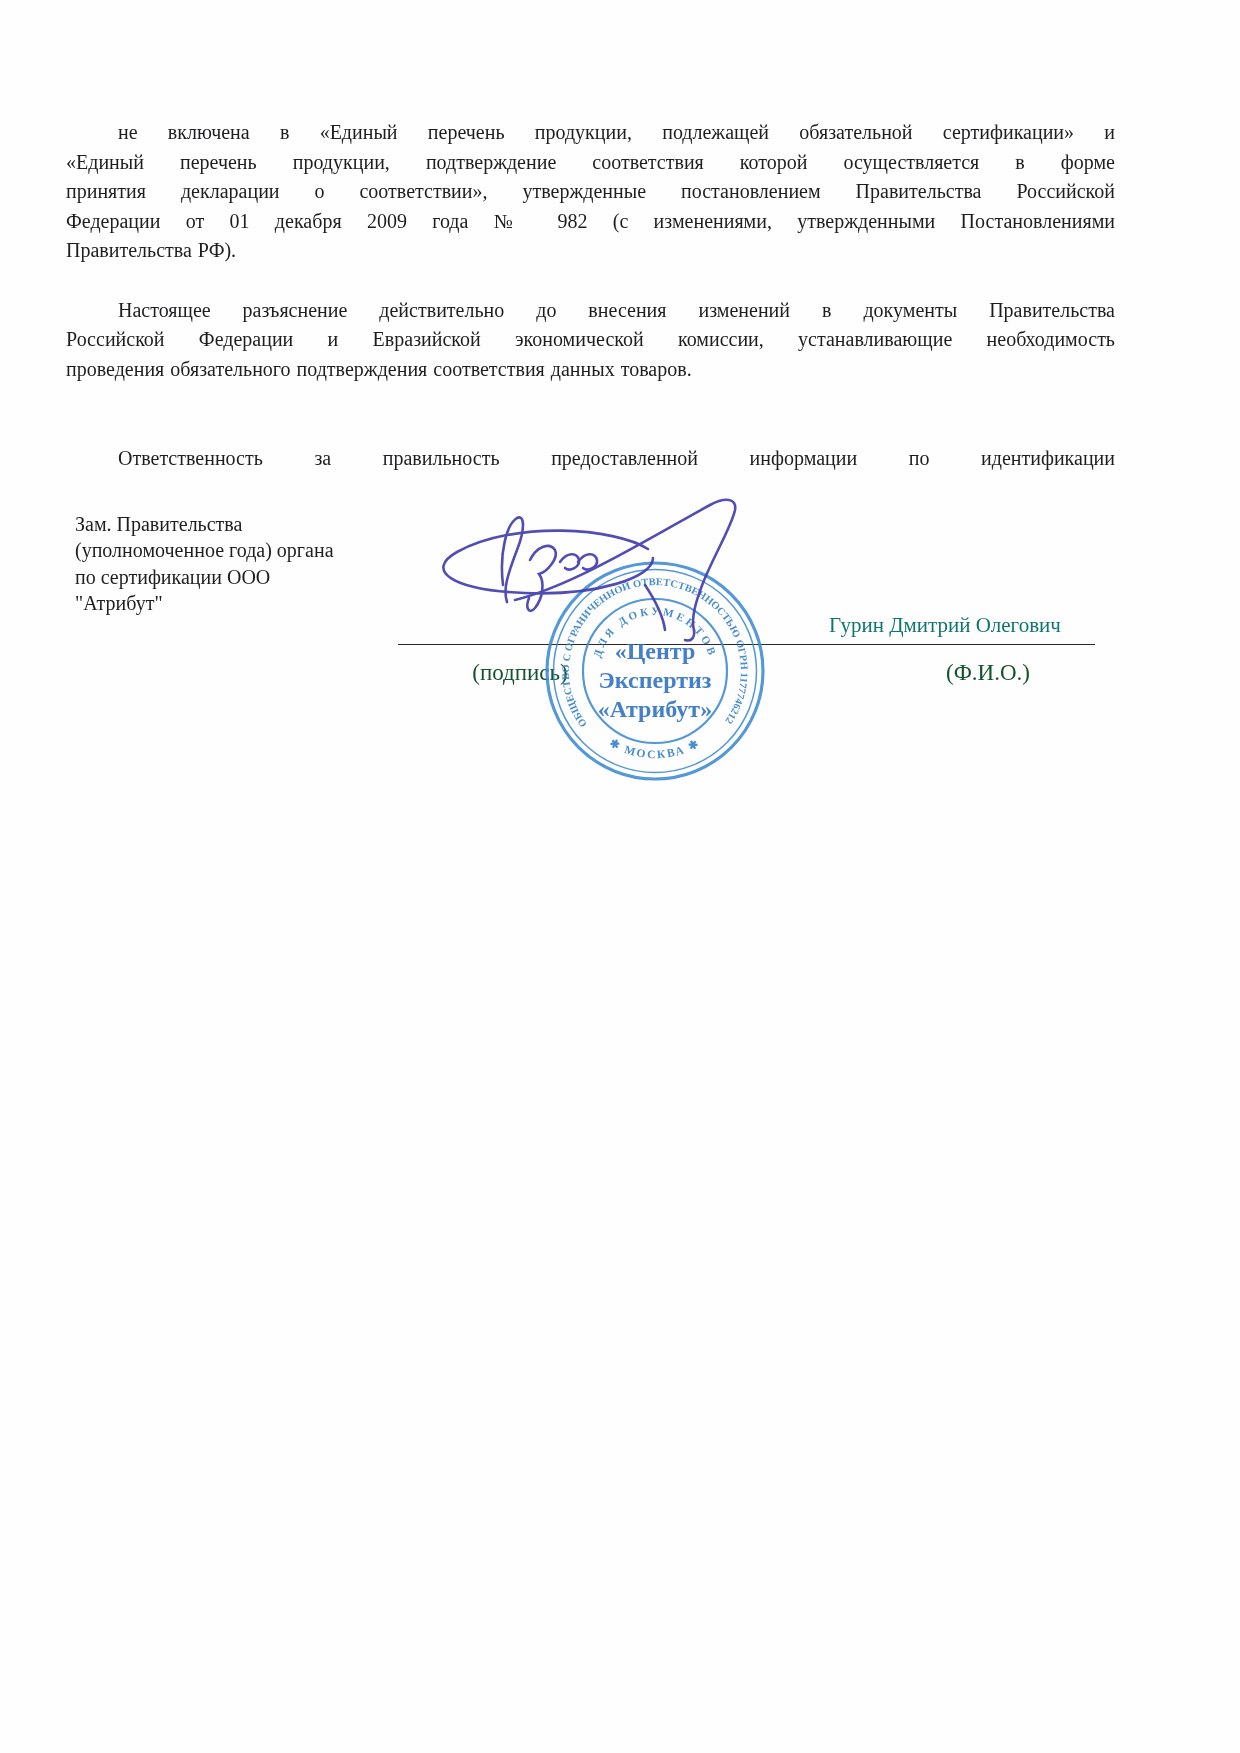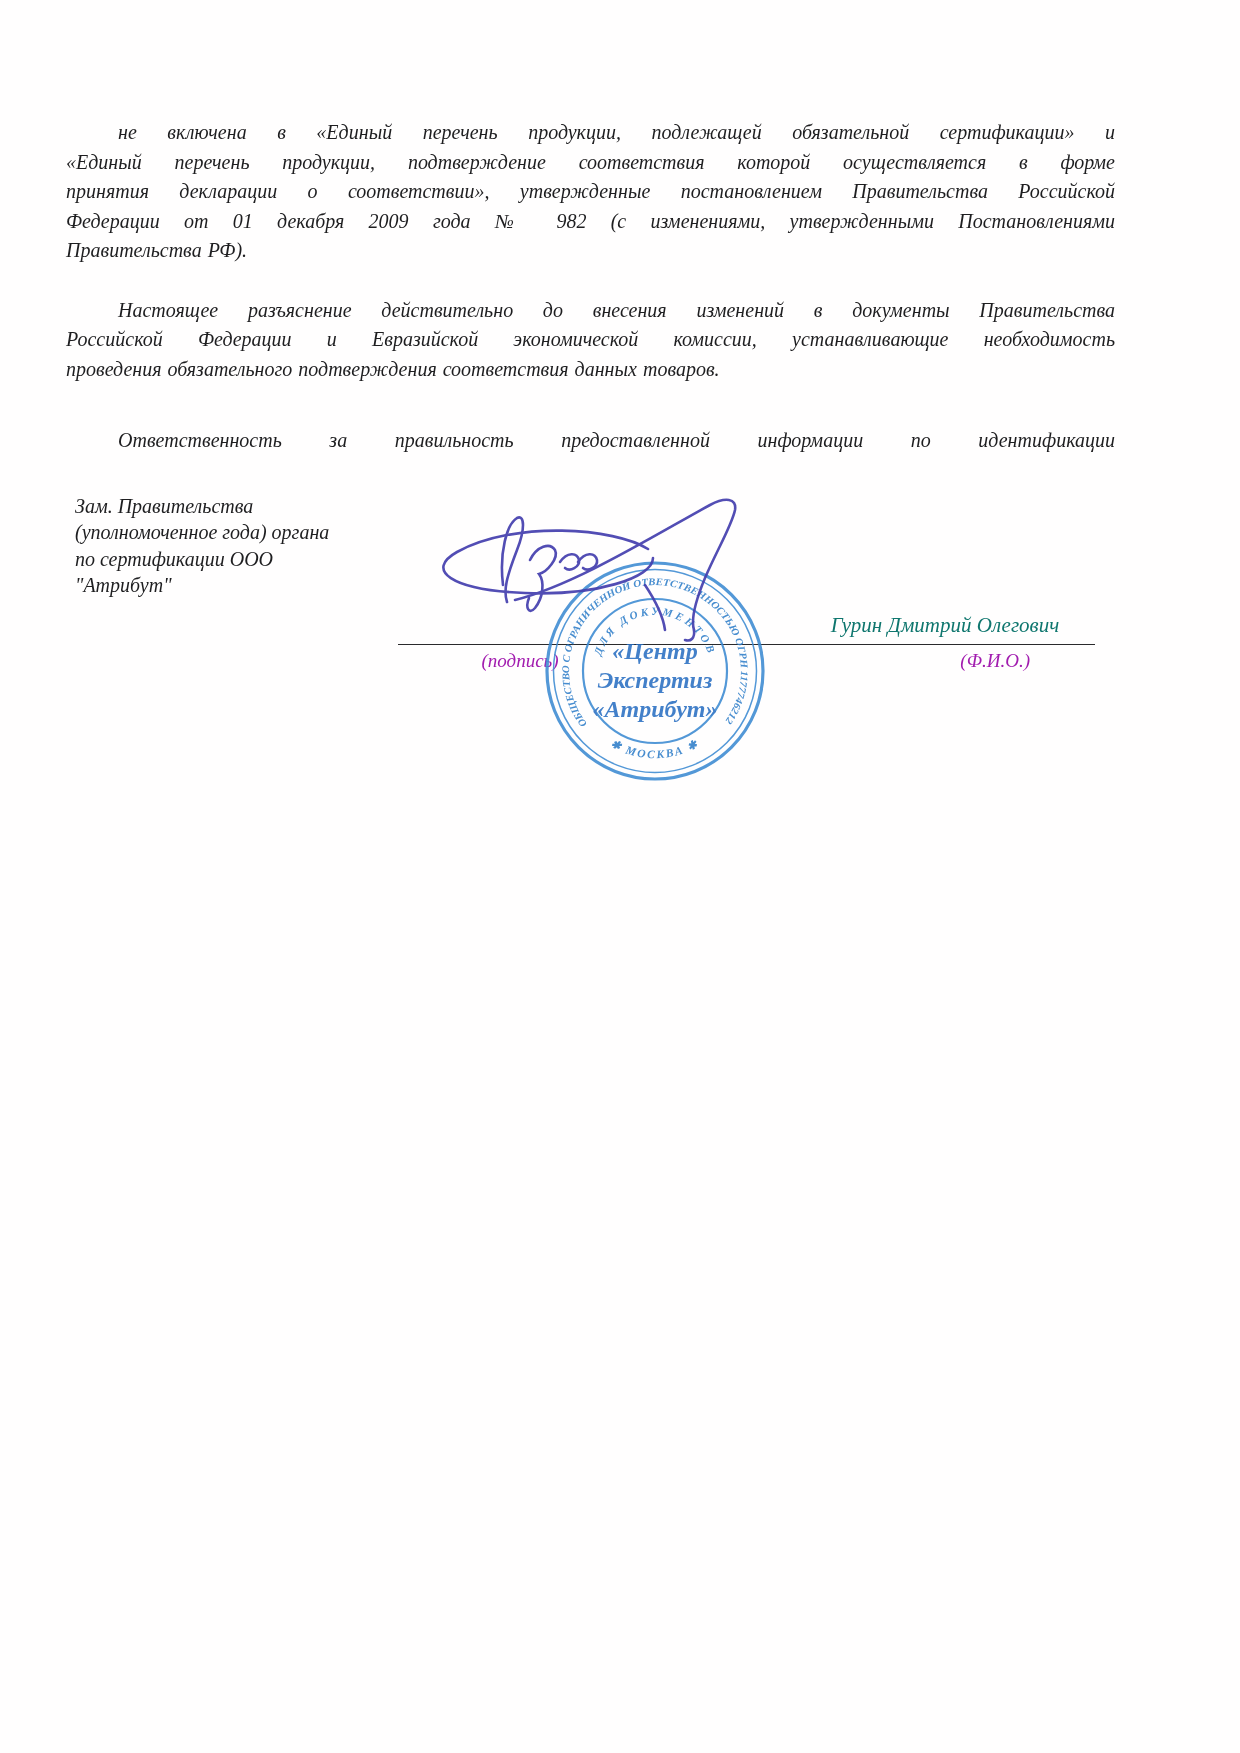--- a/index.html
+++ b/index.html
@@ -3,43 +3,42 @@
 <meta charset="utf-8">
 <style>
   html,body{margin:0;padding:0;background:#ffffff;}
   .page{
     position:relative;
     width:1240px;height:1753px;
     background:#fffefe;
     font-family:"Liberation Serif", serif;
     color:#1e1e20;
     overflow:hidden;
-    font-style:italic;
   }
   .doc{
     position:absolute;
     left:66px; top:118px;
     width:1049px;
   }
   .para{ margin:0 0 0 0; font-size:20px; line-height:29.5px; }
   .para + .para{ margin-top:30px; }
-  .para.p3{ margin-top:42px; }
+  .para.p3{ margin-top:60px; }
   .jline{ display:block; text-align:justify; text-align-last:justify; word-spacing:1px; }
   .jline.first{ text-indent:52px; }
   .jline.last{ text-align-last:left; }
   .signer-title{
     margin-top:37px; margin-left:9px;
     width:360px; font-size:20px; line-height:26.5px;
   }
   .sigline{
     position:absolute; left:398px; top:644px;
     width:697px; height:0; border-top:1.6px solid #2a2a2c;
   }
   .caption{
-    position:absolute; font-size:19px; color:#a21caf;
+    position:absolute; font-size:23px; color:#14532d;margin-top:10px;
   }
   .cap-sign{ left:455px; top:650px; width:130px; text-align:center; }
   .cap-fio{ left:870px; top:650px; width:160px; text-align:right; }
   .signer-name{
     position:absolute; left:795px; top:613px; width:300px;
     font-size:21px; text-align:center; color:#0f766e;
   }
   .stamp-wrap{ position:absolute; left:543px; top:559px; width:224px; height:224px; opacity:0.88; }
   .sig-wrap{ position:absolute; left:395px; top:490px; width:350px; height:160px; }
   svg text{ font-family:"Liberation Serif", serif; }

